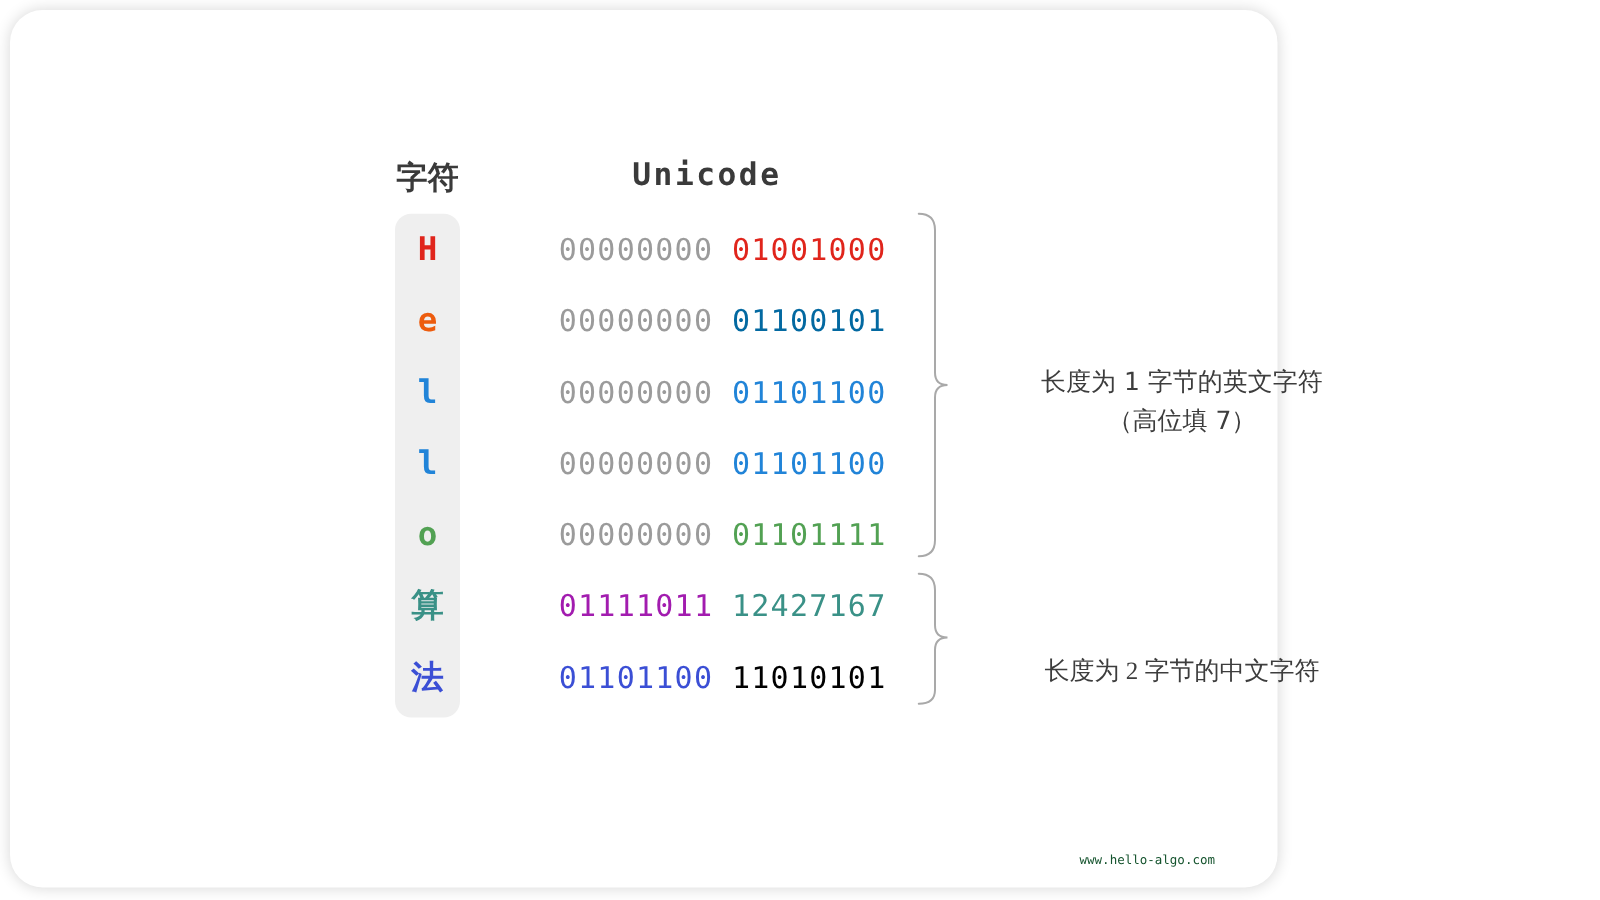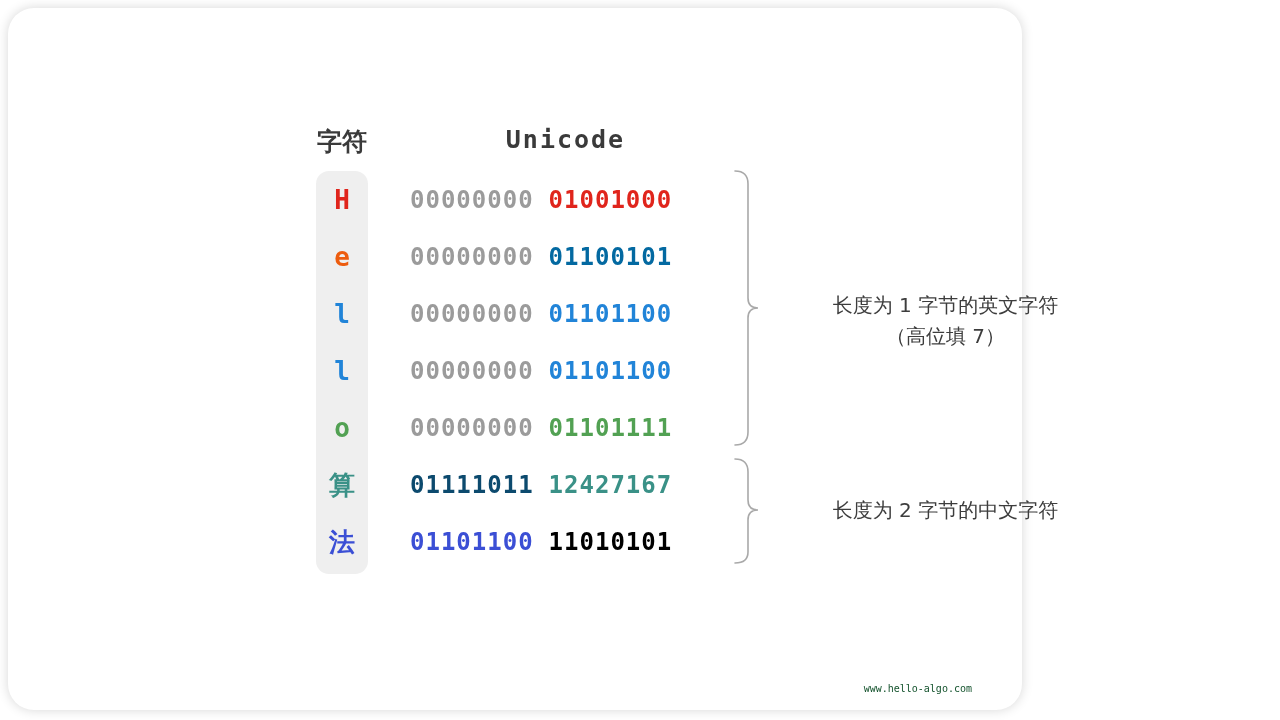--- a/index.html
+++ b/index.html
@@ -46,25 +46,25 @@
     height: 34px;
     text-align: center;
     font-size: 26px;
     font-weight: bold;
     line-height: 34px;
   }
   .row-char.latin { font-family: "DejaVu Sans Mono", "Liberation Mono", monospace; }
 
   .row-bin {
     position: absolute;
-    left: 402px; width: 270px;
+    left: 439px; width: 270px;
     height: 30px;
     font-family: "DejaVu Sans Mono", "Liberation Mono", monospace;
     font-size: 24px;
-    font-weight: bold;
+    font-weight: normal;
     letter-spacing: 1px;
     line-height: 30px;
     white-space: nowrap;
   }
   .row-bin .byte1 { margin-right: 15px; }
 
   .brace-svg {
     position: absolute;
     left: 720px; top: 155px;
     width: 40px; height: 410px;
@@ -79,21 +79,21 @@
   .annotation {
     position: absolute;
     left: 770px; width: 335px;
     text-align: center;
     font-size: 20px;
     color: #3d3d3d;
     line-height: 31px;
     white-space: nowrap;
   }
   .annotation-1 { top: 282px; }
-  .annotation-2 { top: 487px; }
+  .annotation-2 { top: 514px; font-family: Liberation Serif, serif; }
 
   .watermark {
     position: absolute;
     right: 50px; top: 675px;
     font-family: "DejaVu Sans Mono", "Liberation Mono", monospace;
     font-size: 10px;
     color: #14532d;
   }
 </style>
 </head>
@@ -126,21 +126,21 @@
     <span class="byte1" style="color: rgb(155, 155, 155);">00000000</span><span class="byte2" style="color: rgb(33, 132, 216);">01101100</span>
   </div>
 
   <div class="row-char latin" style="top: 403px; color: rgb(82, 161, 83);">o</div>
   <div class="row-bin" style="top:405px">
     <span class="byte1" style="color: rgb(155, 155, 155);">00000000</span><span class="byte2" style="color: rgb(82, 161, 83);">01101111</span>
   </div>
 
   <div class="row-char" style="top: 460px; color: rgb(58, 145, 135);">算</div>
   <div class="row-bin" style="top:462px">
-    <span class="byte1" style="color: #0c4a6e;">01111011</span><span class="byte2" style="color: rgb(58, 145, 135);">12427167</span>
+    <span class="byte1" style="color: #a21caf;">01111011</span><span class="byte2" style="color: rgb(58, 145, 135);">12427167</span>
   </div>
 
   <div class="row-char" style="top: 517px; color: rgb(59, 79, 213);">法</div>
   <div class="row-bin" style="top:519px">
     <span class="byte1" style="color: rgb(59, 79, 213);">01101100</span><span class="byte2" style="color: #000000;">11010101</span>
   </div>
 
   <svg class="brace-svg" viewBox="0 0 40 410" aria-hidden="true">
     <path d="M 7 8 Q 20 8 20 21 L 20 135 Q 20 145 30 145 Q 20 145 20 155 L 20 269 Q 20 282 7 282"></path>
     <path d="M 7 296 Q 20 296 20 309 L 20 337 Q 20 347 30 347 Q 20 347 20 357 L 20 389 Q 20 400 7 400"></path>

